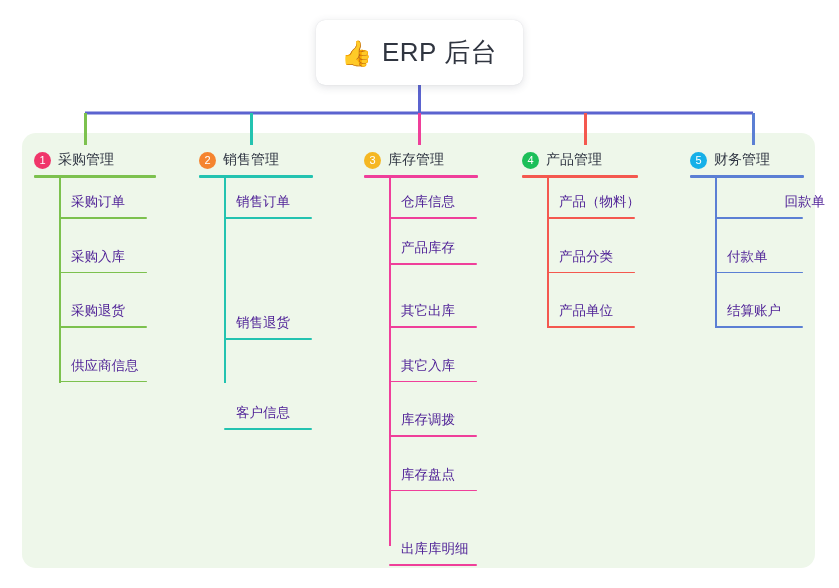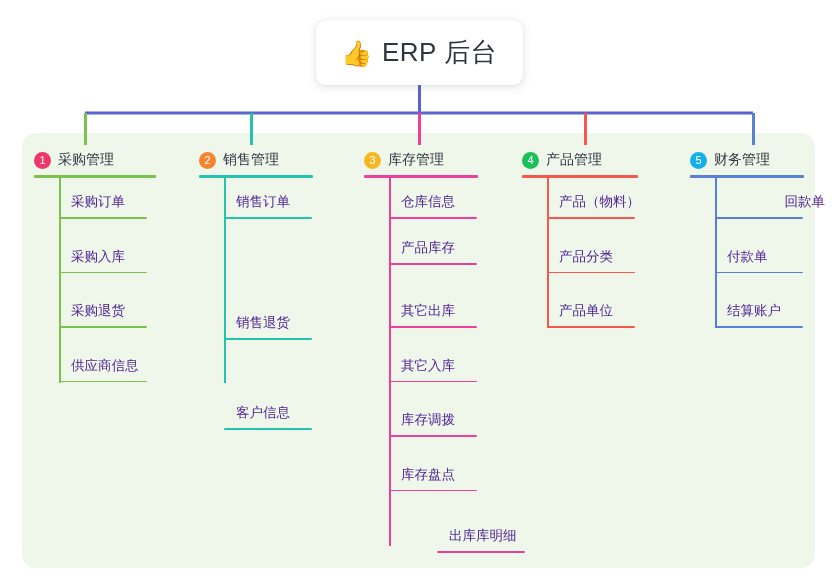--- a/index.html
+++ b/index.html
@@ -245,21 +245,21 @@
           <div class="leaf-rule" style="background: rgb(239, 63, 154);"></div>
         </div>
         <div class="leaf" style="top: 332.5px;">
           <span class="leaf-label">库存盘点</span>
           <div class="leaf-rule" style="background: rgb(239, 63, 154);"></div>
         </div>
         <div class="leaf" style="top: 278px;">
           <span class="leaf-label">库存调拨</span>
           <div class="leaf-rule" style="background: rgb(239, 63, 154);"></div>
         </div>
-        <div class="leaf" style="top: 394px; margin-left: 48px;">
+        <div class="leaf" style="top: 407px;">
           <span class="leaf-label">出库库明细</span>
           <div class="leaf-rule" style="background: rgb(239, 63, 154);"></div>
         </div>
       </div>
       <div class="column col-3">
         <div class="branch-head">
           <span class="badge" style="background: rgb(28, 191, 89);">4</span>
           <span class="branch-label">产品管理</span>
           <div class="branch-rule" style="background: rgb(244, 88, 79); width: 116px;"></div>
         </div>

